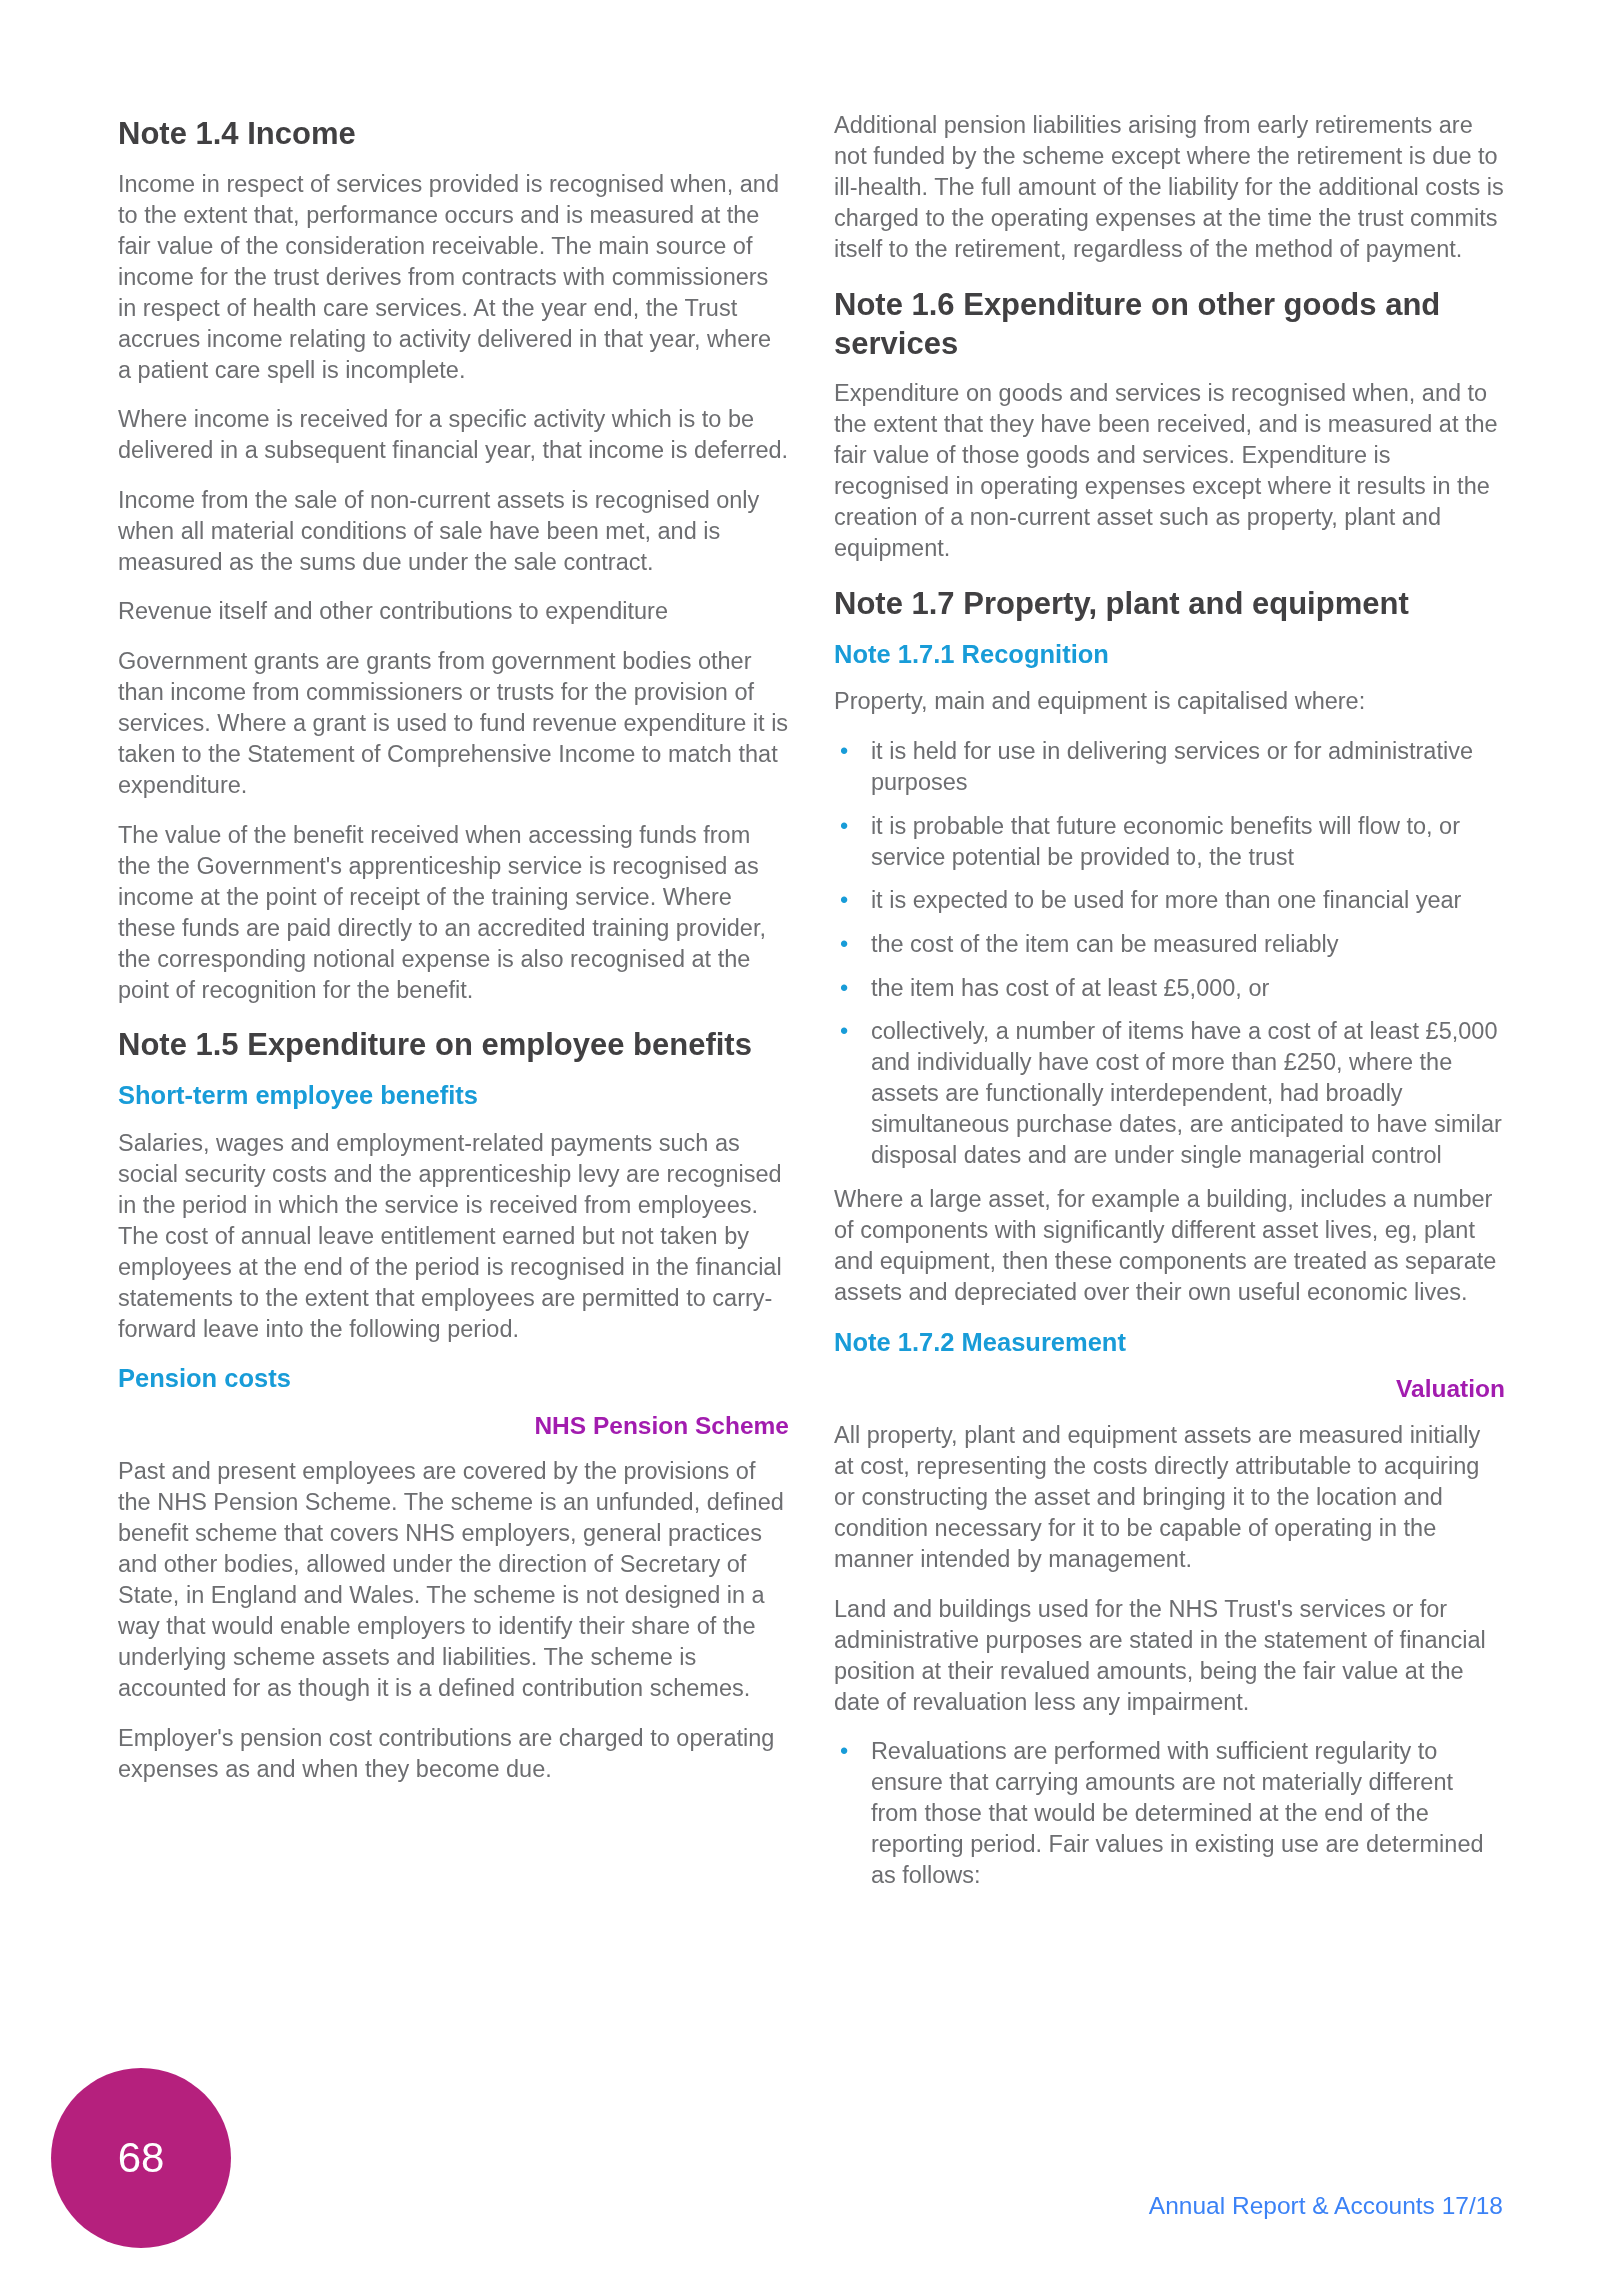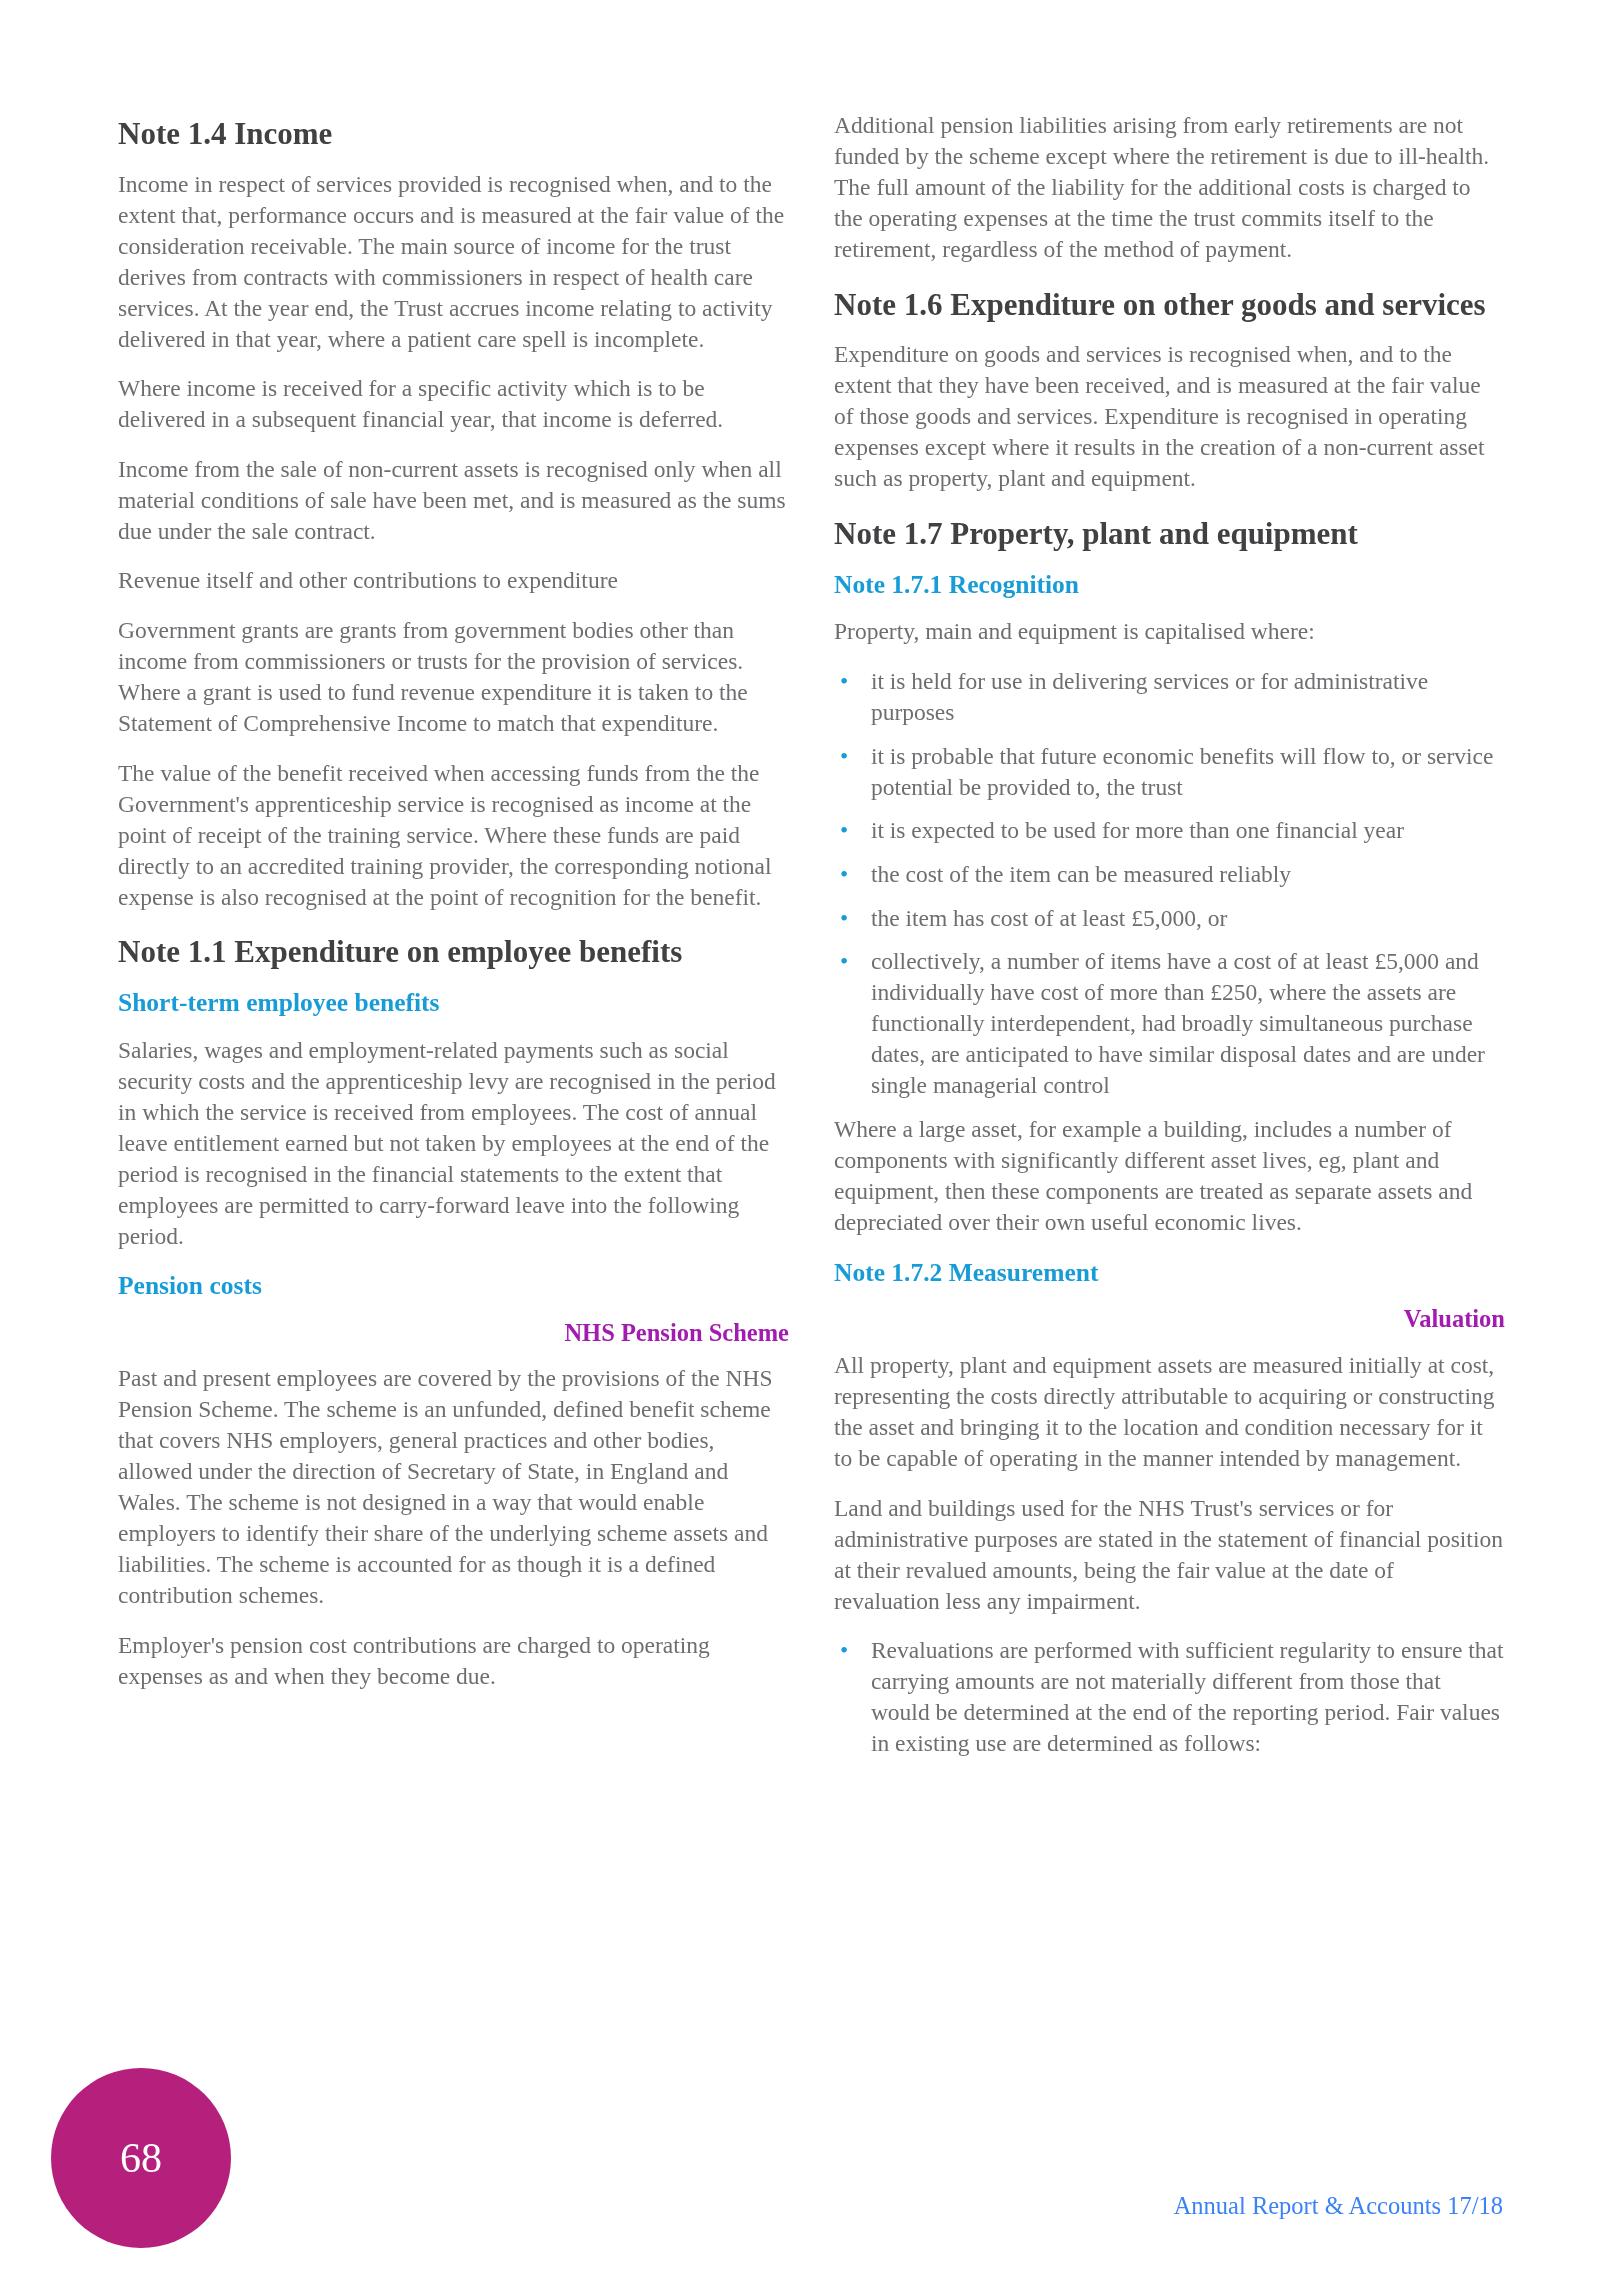--- a/index.html
+++ b/index.html
@@ -1,15 +1,15 @@
 <!DOCTYPE html>
 <html><head>
 <meta charset="utf-8">
 <style>
-  * { margin: 0; padding: 0; box-sizing: border-box; font-family: Liberation Serif, serif; }
+  * { margin: 0; padding: 0; box-sizing: border-box; }
   html, body { width: 1621px; height: 2293px; }
   body {
     background: #ffffff;
     font-family: "Liberation Sans", sans-serif;
     color: #6d6e71;
     position: relative;
     overflow: hidden;
   }
   .content {
     display: flex;
@@ -94,21 +94,21 @@
 
     <div class="col">
       <h2 class="note-heading first">Note 1.4 Income</h2>
       <p class="body-text">Income in respect of services provided is recognised when, and to the extent that, performance occurs and is measured at the fair value of the consideration receivable. The main source of income for the trust derives from contracts with commissioners in respect of health care services. At the year end, the Trust accrues income relating to activity delivered in that year, where a patient care spell is incomplete.</p>
       <p class="body-text">Where income is received for a specific activity which is to be delivered in a subsequent financial year, that income is deferred.</p>
       <p class="body-text">Income from the sale of non-current assets is recognised only when all material conditions of sale have been met, and is measured as the sums due under the sale contract.</p>
       <p class="body-text">Revenue itself and other contributions to expenditure</p>
       <p class="body-text">Government grants are grants from government bodies other than income from commissioners or trusts for the provision of services. Where a grant is used to fund revenue expenditure it is taken to the Statement of Comprehensive Income to match that expenditure.</p>
       <p class="body-text">The value of the benefit received when accessing funds from the the Government's apprenticeship service is recognised as income at the point of receipt of the training service. Where these funds are paid directly to an accredited training provider, the corresponding notional expense is also recognised at the point of recognition for the benefit.</p>
 
-      <h2 class="note-heading">Note 1.1 Expenditure on employee benefits</h2>
+      <h2 class="note-heading">Note 1.5 Expenditure on employee benefits</h2>
       <h3 class="blue-subheading">Short-term employee benefits</h3>
       <p class="body-text">Salaries, wages and employment-related payments such as social security costs and the apprenticeship levy are recognised in the period in which the service is received from employees. The cost of annual leave entitlement earned but not taken by employees at the end of the period is recognised in the financial statements to the extent that employees are permitted to carry-forward leave into the following period.</p>
       <h3 class="blue-subheading">Pension costs</h3>
       <h4 class="dark-subheading">NHS Pension Scheme</h4>
       <p class="body-text">Past and present employees are covered by the provisions of the NHS Pension Scheme. The scheme is an unfunded, defined benefit scheme that covers NHS employers, general practices and other bodies, allowed under the direction of Secretary of State, in England and Wales. The scheme is not designed in a way that would enable employers to identify their share of the underlying scheme assets and liabilities. The scheme is accounted for as though it is a defined contribution schemes.</p>
       <p class="body-text">Employer's pension cost contributions are charged to operating expenses as and when they become due.</p>
     </div>
 
     <div class="col">
       <p class="body-text">Additional pension liabilities arising from early retirements are not funded by the scheme except where the retirement is due to ill-health. The full amount of the liability for the additional costs is charged to the operating expenses at the time the trust commits itself to the retirement, regardless of the method of payment.</p>

